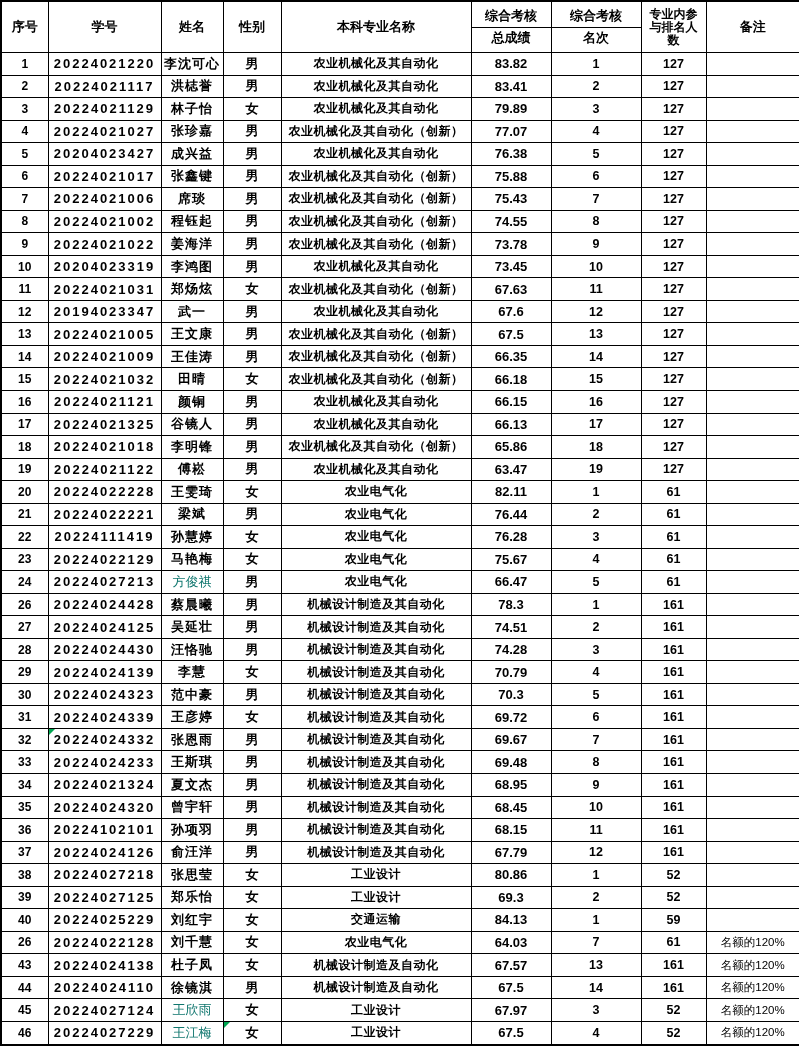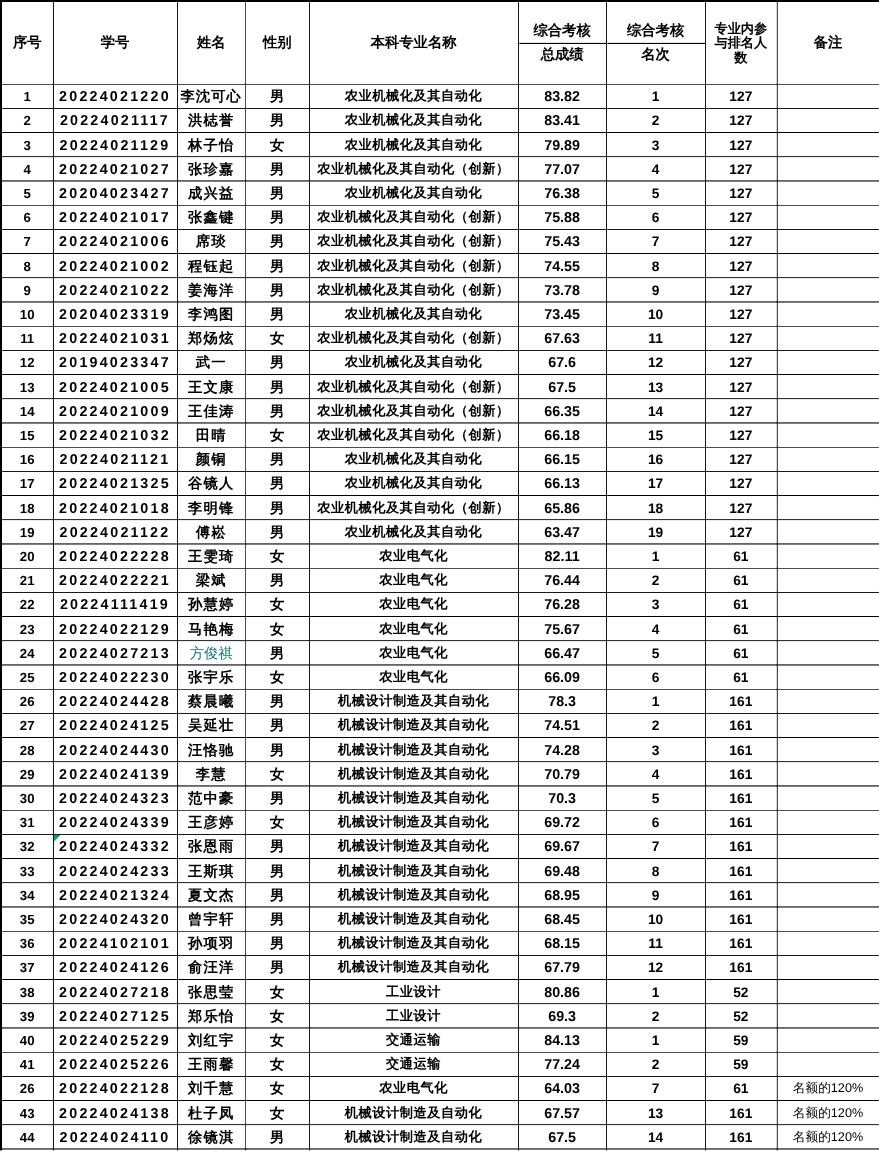--- a/index.html
+++ b/index.html
@@ -20,21 +20,21 @@
   col.c-score{width:80px}
   col.c-rank{width:90px}
   col.c-total{width:65px}
   col.c-remark{width:94px}
 
   th,td{
     border:1px solid #000;text-align:center;vertical-align:middle;
     padding:0;overflow:hidden;position:relative;background:#fff;
   }
   thead th{height:42px;font-size:13px;font-weight:700;line-height:14px;}
-  th.wrap{font-size:12px;line-height:13px;padding:16px 3px;}
+  th.wrap{font-size:12px;line-height:13px;padding:4px 3px;}
   .hdr-split{display:flex;flex-direction:column;height:42px;}
   .hdr-split .half{flex:1;display:flex;align-items:center;justify-content:center;}
   .hdr-split .half.top{border-bottom:1px solid #000;}
 
   tbody td{font-size:12px;font-weight:700;height:21px;}
   td.col-seq{font-size:12px;}
   td.col-id{letter-spacing:2px;font-size:13px;}
   td.col-name{font-size:13px;letter-spacing:1px;}
   td.col-name.light{font-weight:400;color:#0f766e;letter-spacing:0;}
   td.col-gender{font-size:13px;}
@@ -348,31 +348,20 @@
           <td class="col-id">20224027213</td>
           <td class="col-name light">方俊祺</td>
           <td class="col-gender">男</td>
           <td class="col-major">农业电气化</td>
           <td class="col-score">66.47</td>
           <td class="col-rank">5</td>
           <td class="col-total">61</td>
           <td class="col-remark"></td>
         </tr>
         <tr>
-          <td class="col-seq">25</td>
-          <td class="col-id">20224022230</td>
-          <td class="col-name">张宇乐</td>
-          <td class="col-gender">女</td>
-          <td class="col-major">农业电气化</td>
-          <td class="col-score">66.09</td>
-          <td class="col-rank">6</td>
-          <td class="col-total">61</td>
-          <td class="col-remark"></td>
-        </tr>
-        <tr>
           <td class="col-seq">26</td>
           <td class="col-id">20224024428</td>
           <td class="col-name">蔡晨曦</td>
           <td class="col-gender">男</td>
           <td class="col-major">机械设计制造及其自动化</td>
           <td class="col-score">78.3</td>
           <td class="col-rank">1</td>
           <td class="col-total">161</td>
           <td class="col-remark"></td>
         </tr>
@@ -520,31 +509,20 @@
           <td class="col-remark"></td>
         </tr>
         <tr>
           <td class="col-seq">40</td>
           <td class="col-id">20224025229</td>
           <td class="col-name">刘红宇</td>
           <td class="col-gender">女</td>
           <td class="col-major">交通运输</td>
           <td class="col-score">84.13</td>
           <td class="col-rank">1</td>
-          <td class="col-total">59</td>
-          <td class="col-remark"></td>
-        </tr>
-        <tr>
-          <td class="col-seq">41</td>
-          <td class="col-id">20224025226</td>
-          <td class="col-name">王雨馨</td>
-          <td class="col-gender">女</td>
-          <td class="col-major">交通运输</td>
-          <td class="col-score">77.24</td>
-          <td class="col-rank">2</td>
           <td class="col-total">59</td>
           <td class="col-remark"></td>
         </tr>
         <tr>
           <td class="col-seq">26</td>
           <td class="col-id">20224022128</td>
           <td class="col-name">刘千慧</td>
           <td class="col-gender">女</td>
           <td class="col-major">农业电气化</td>
           <td class="col-score">64.03</td>

